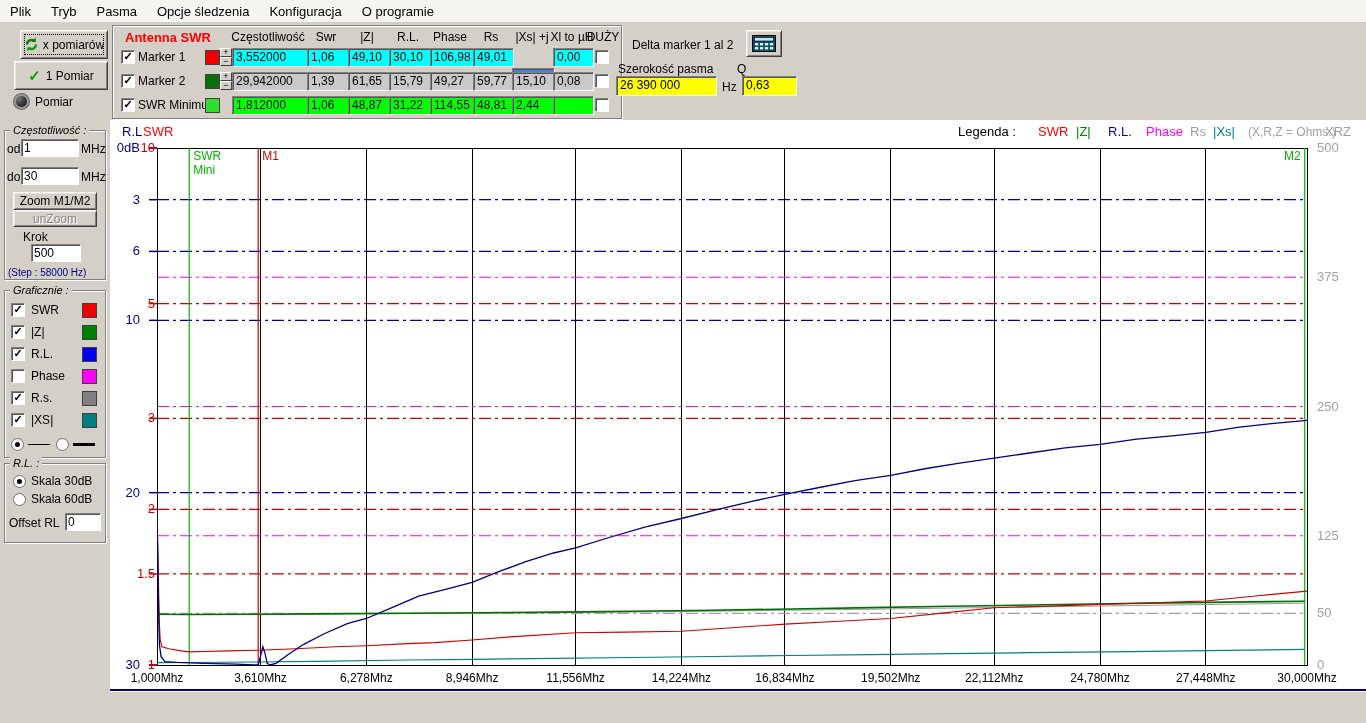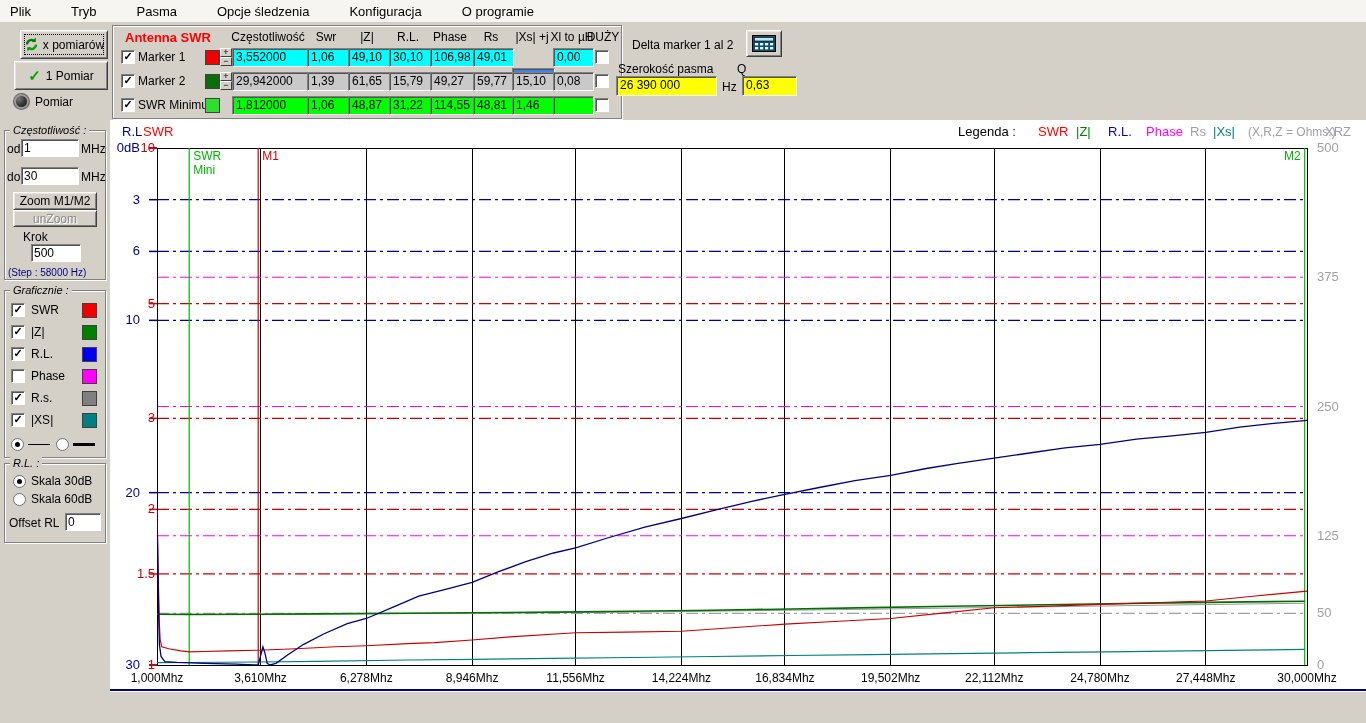--- a/index.html
+++ b/index.html
@@ -7,21 +7,21 @@
   #app{position:relative;width:1366px;height:723px;background:#d4d0c8;overflow:hidden;}
 
   
   .raised{background:#d4d0c8;border:1px solid;border-color:#ffffff #404040 #404040 #ffffff;
           box-shadow:inset 1px 1px 0 #e8e4dc, inset -1px -1px 0 #808080;}
   .sunken{border:1px solid;border-color:#808080 #ffffff #ffffff #808080;
           box-shadow:inset 1px 1px 0 #555;}
   .field{position:absolute;font-size:12px;color:#000;padding:1px 0 0 3px;white-space:nowrap;overflow:hidden;}
 
   .menubar{position:absolute;left:0;top:0;width:1366px;height:22px;background:#f6f5f2;
-           display:flex;align-items:center;font-size:13px;color:#000;gap:20px;}
+           display:flex;align-items:center;font-size:13px;color:#000;}
   .menubar span{padding:2px 10px;cursor:default;}
 
   .btn{position:absolute;font-size:12px;color:#000;display:flex;align-items:center;justify-content:center;cursor:default;}
   .focusrect{position:absolute;inset:3px;border:1px dotted #000;pointer-events:none;}
 
   fieldset.grp{position:absolute;margin:0;padding:0;border:1px solid #808080;
       box-shadow:1px 1px 0 #ffffff, inset 1px 1px 0 #ffffff;background:transparent;}
   fieldset.grp > .grp-title{position:absolute;top:-7px;left:5px;background:#d4d0c8;padding:0 3px;font-size:11px;color:#000;white-space:nowrap;font-style:italic;}
 
   .win-cb{width:12px;height:12px;background:#fff;border:1px solid;border-color:#808080 #fff #fff #808080;
@@ -131,21 +131,21 @@
       <div class="win-cb" style="position: absolute; left: 482px; top: 48px;"></div>
       <div class="win-cb" style="position: absolute; left: 8px; top: 72px;">✓</div>
       <div class="lbl" style="position: absolute; left: 25px; top: 72px;">SWR Minimu</div>
       <div class="swatch" style="position: absolute; left: 92px; top: 72px; background: rgb(45, 224, 45);"></div>
       <div class="field sunken" style="left: 119px; top: 70px; width: 72px; height: 16px; background: rgb(0, 255, 0);">1,812000</div>
       <div class="field sunken" style="left: 194px; top: 70px; width: 38px; height: 16px; background: rgb(0, 255, 0);">1,06</div>
       <div class="field sunken" style="left: 235px; top: 70px; width: 38px; height: 16px; background: rgb(0, 255, 0);">48,87</div>
       <div class="field sunken" style="left: 276px; top: 70px; width: 38px; height: 16px; background: rgb(0, 255, 0);">31,22</div>
       <div class="field sunken" style="left: 317px; top: 70px; width: 40px; height: 16px; background: rgb(0, 255, 0);">114,55</div>
       <div class="field sunken" style="left: 360px; top: 70px; width: 36px; height: 16px; background: rgb(0, 255, 0);">48,81</div>
-      <div class="field sunken" style="left: 399px; top: 70px; width: 38px; height: 16px; background: rgb(0, 255, 0);">1,46</div>
+      <div class="field sunken" style="left: 399px; top: 70px; width: 38px; height: 16px; background: rgb(0, 255, 0);">2,44</div>
       <div class="field sunken" style="left: 440px; top: 70px; width: 36px; height: 16px; background: rgb(0, 255, 0);"></div>
       <div class="win-cb" style="position: absolute; left: 482px; top: 72px;"></div>
     </div>
 
   <div>
     <div class="lbl" style="position:absolute;left:632px;top:38px;">Delta marker 1 al 2</div>
     <div class="btn raised" style="left:746px;top:30px;width:34px;height:25px;">
       <span style="display:inline-flex;">
         <svg width="24" height="17" viewBox="0 0 24 17">
           <rect x="0.5" y="0.5" width="23" height="16" fill="#0e4f6e" stroke="#000"></rect>

